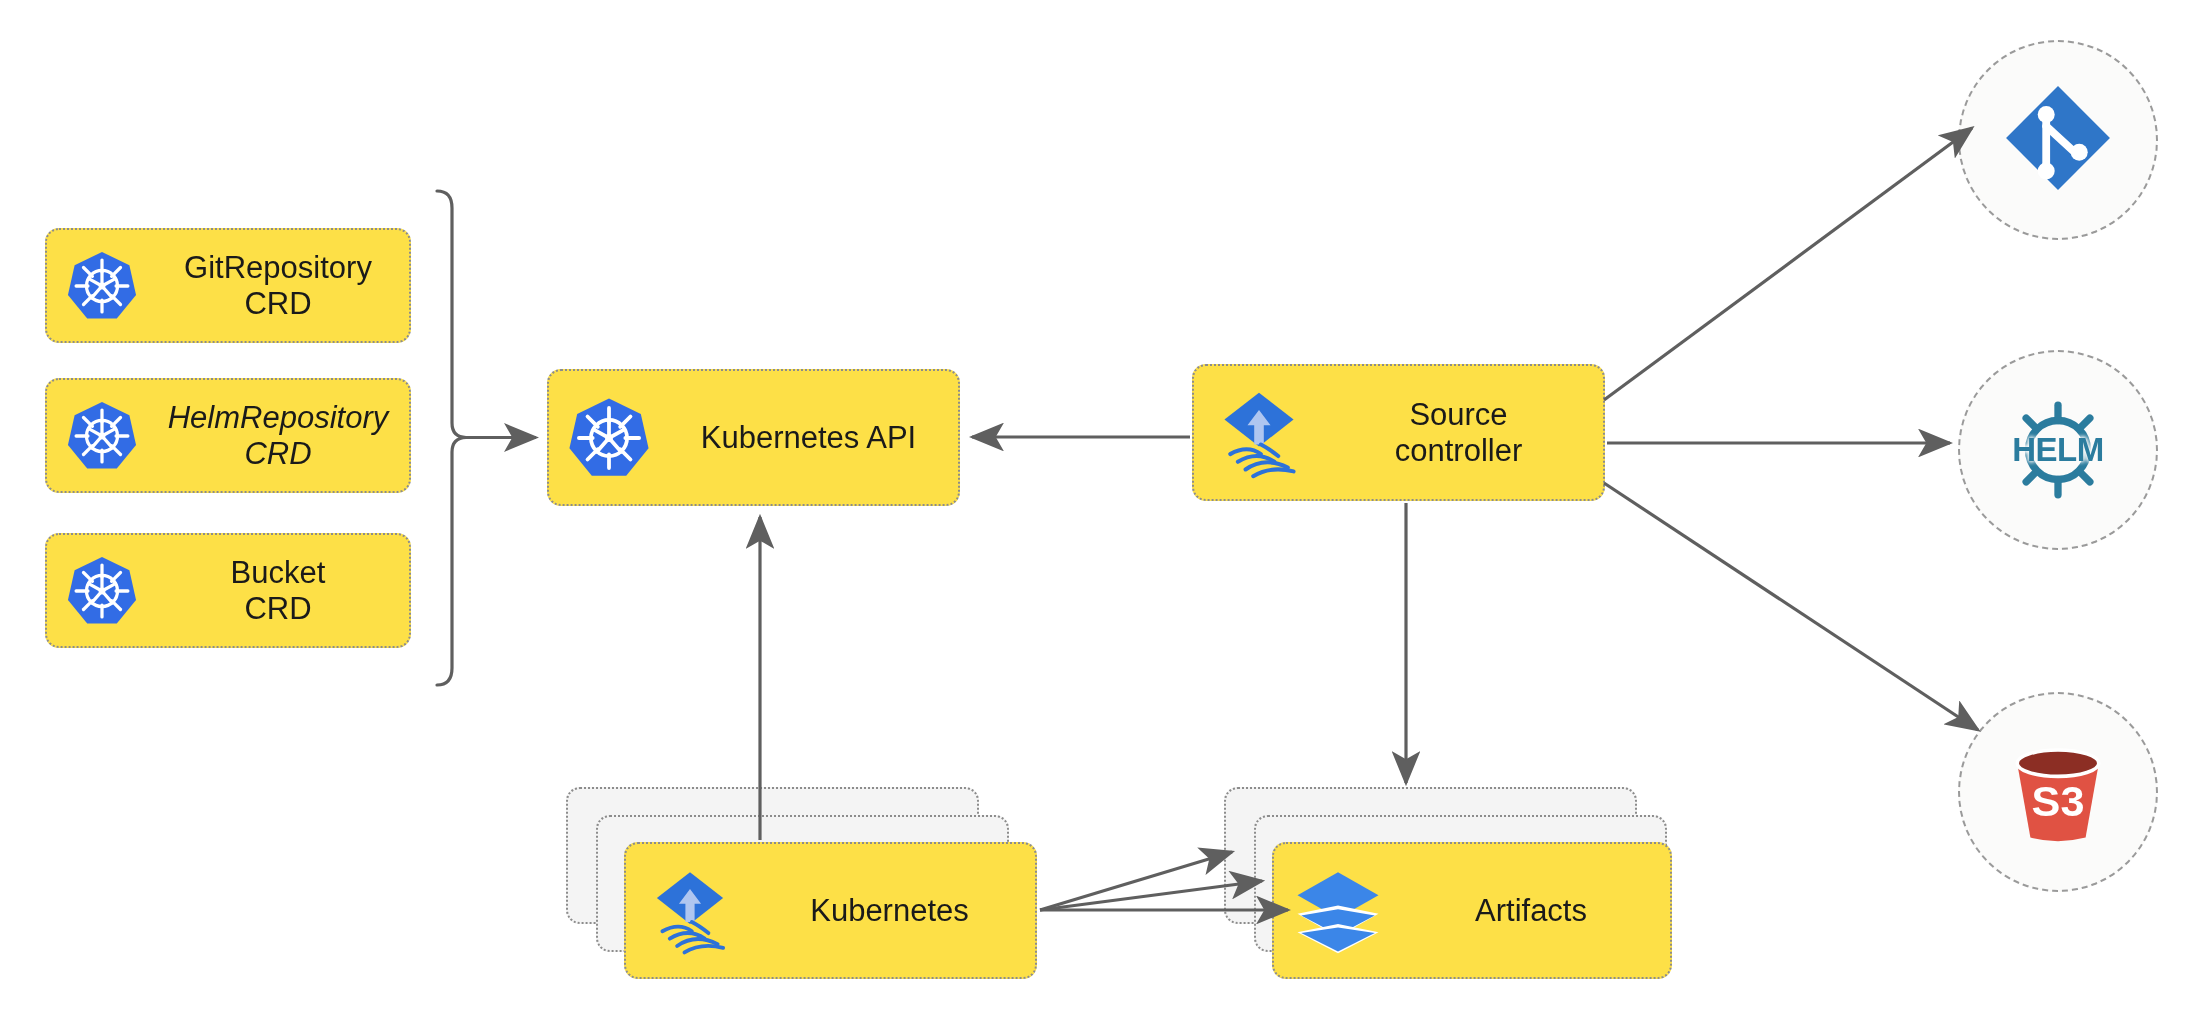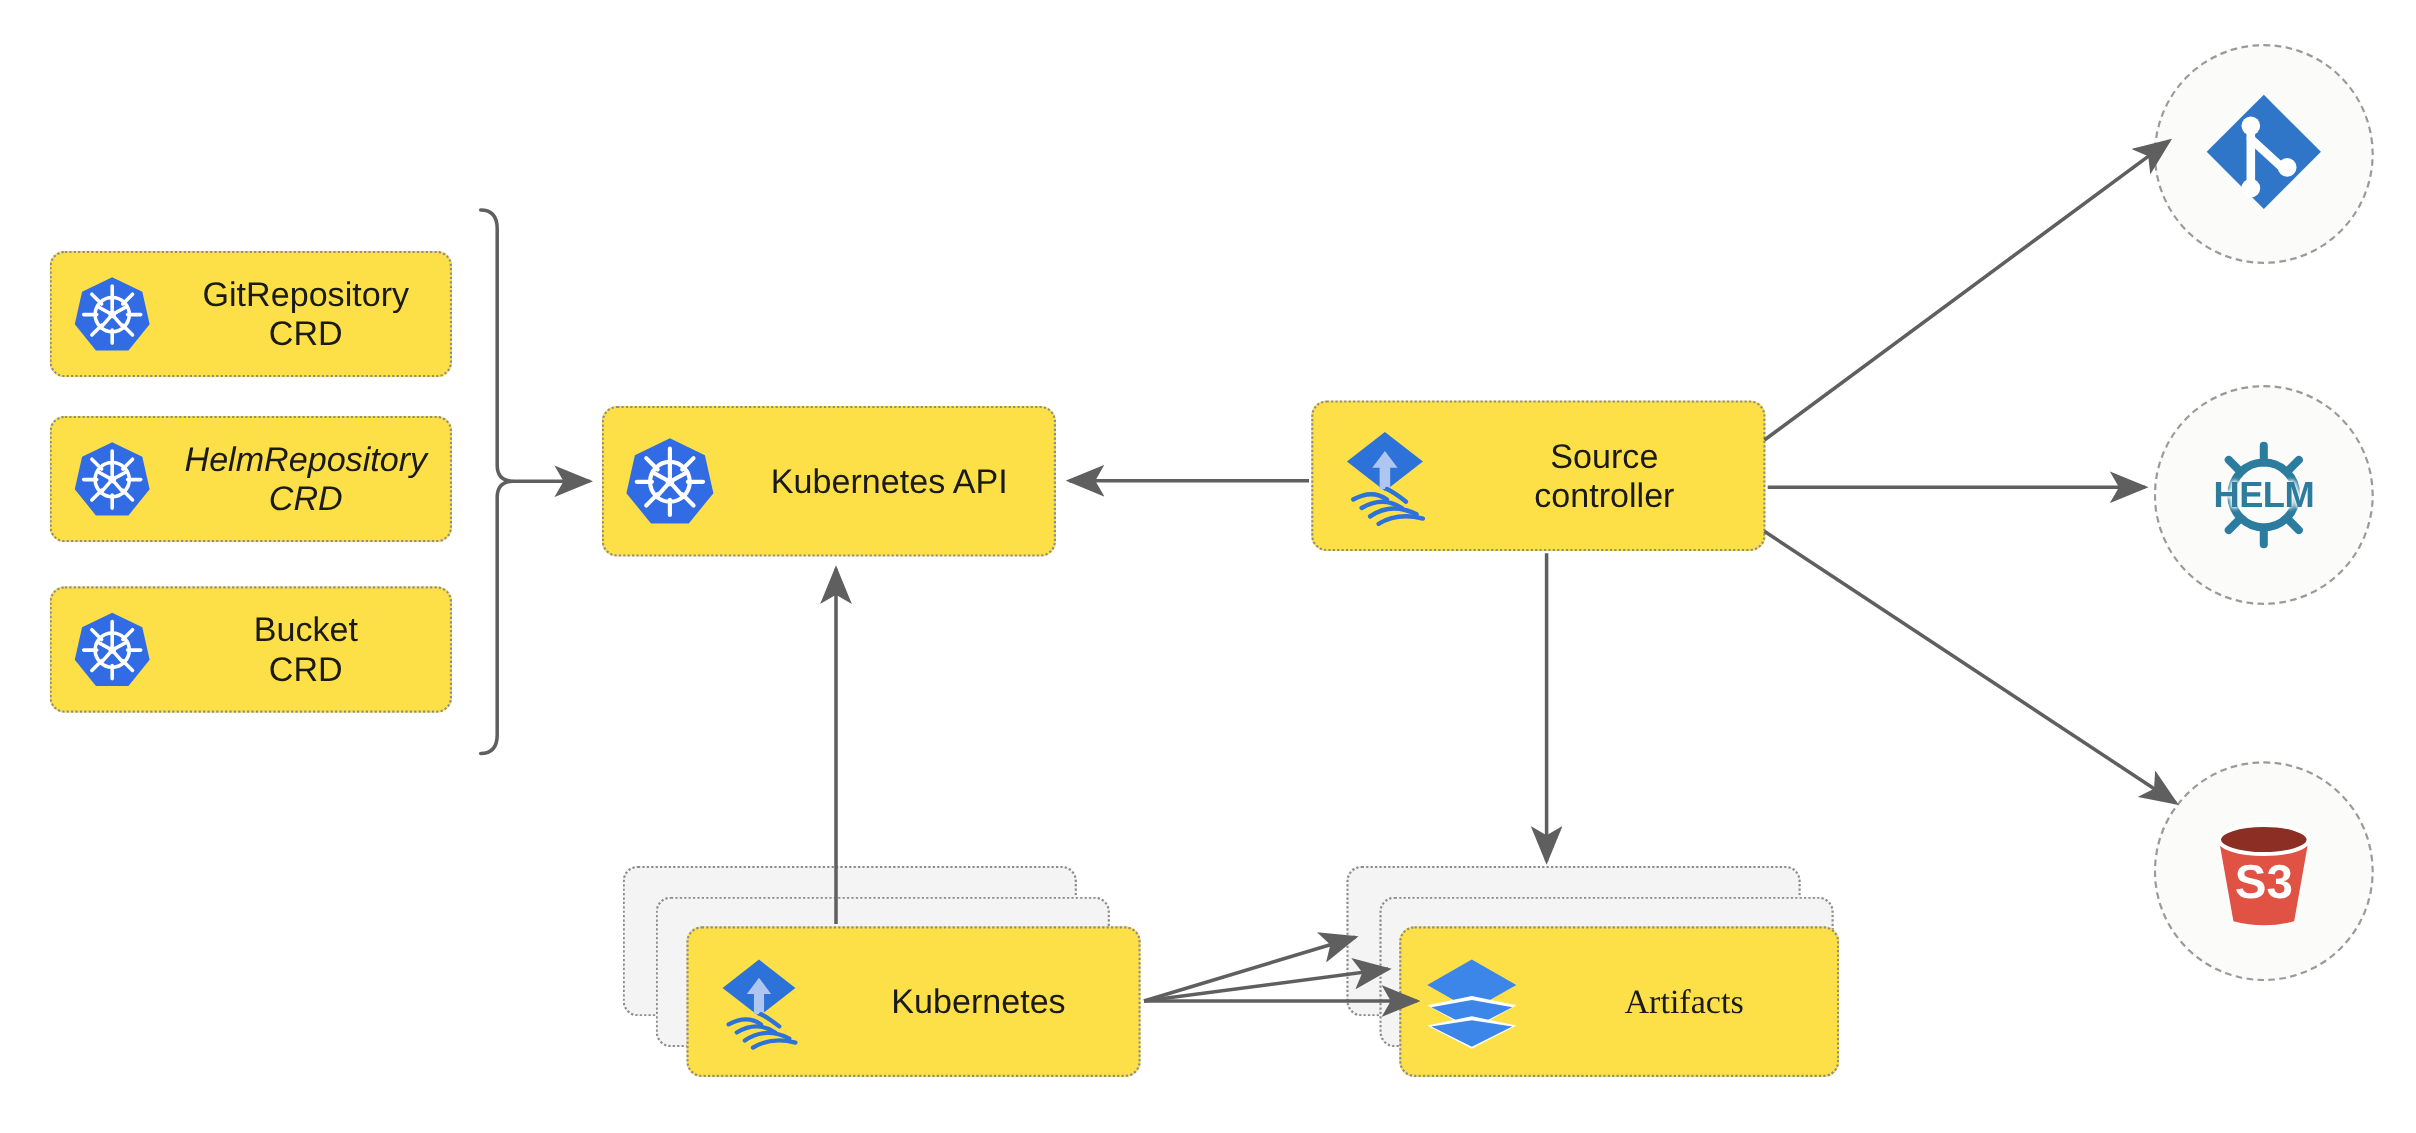--- a/index.html
+++ b/index.html
@@ -202,21 +202,21 @@
           <path d="M44 95 Q62 84 86 90"></path>
           <path d="M52 62 Q60 66 70 74"></path>
         </g>
       </svg>
     </span>
     <span class="label">Kubernetes</span>
   </div>
 
   <div class="ghost" style="left:1224px;top:787px;width:413px;height:137px;"></div>
   <div class="ghost" style="left:1254px;top:815px;width:413px;height:137px;"></div>
-  <div class="node" style="left:1272px;top:842px;width:400px;height:137px;font-family:Liberation Serif, serif;">
+  <div class="node" style="left:1272px;top:842px;width:400px;height:137px;">
     <span class="icon-slot" style="width:128px;">
       <svg width="92" height="92" viewBox="0 0 100 100">
         <polygon points="50,8 94,33 50,58 6,33" fill="#3B86E8"></polygon>
         <polygon points="50,44 94,53 50,78 6,53" fill="#ffffff"></polygon>
         <polygon points="50,48 90,55 50,76 10,55" fill="#3B86E8"></polygon>
         <polygon points="50,64 94,73 50,96 6,73" fill="#ffffff"></polygon>
         <polygon points="50,68 90,74 50,94 10,74" fill="#3B86E8"></polygon>
       </svg>
     </span>
     <span class="label">Artifacts</span>

